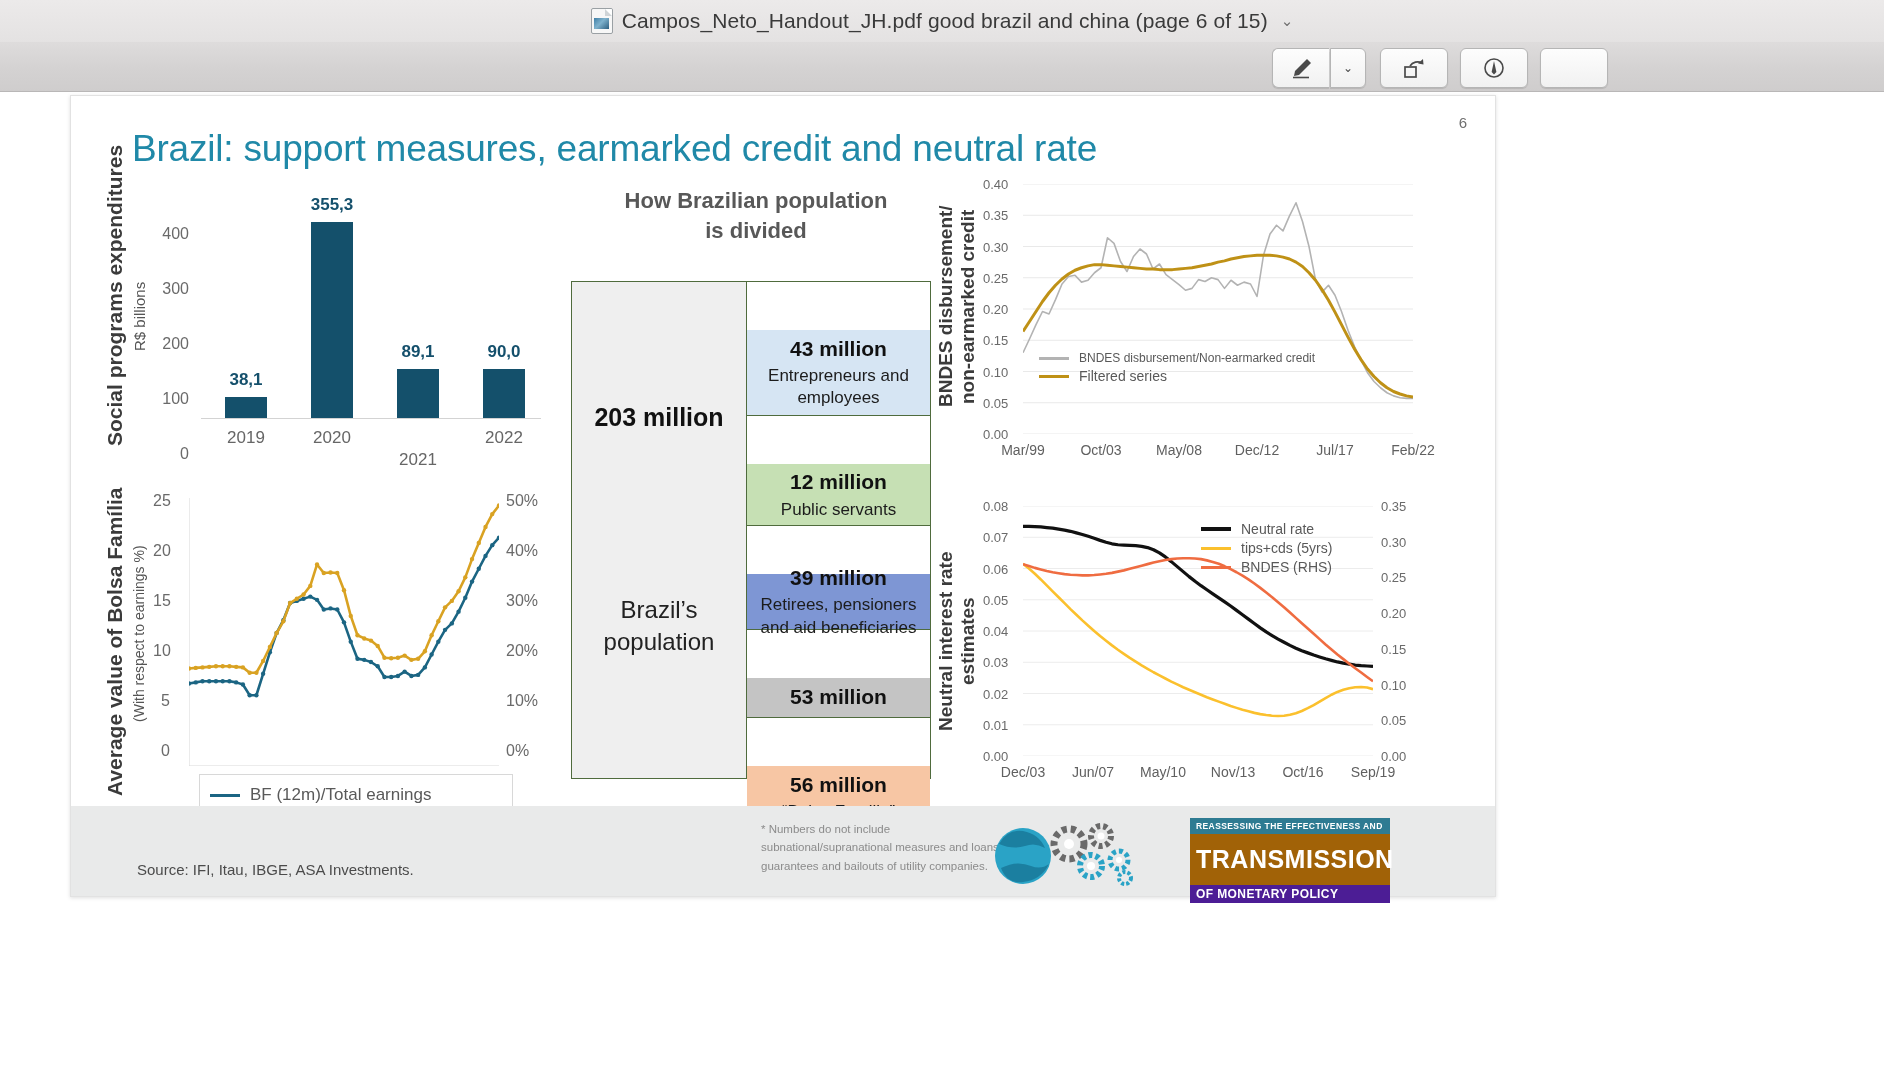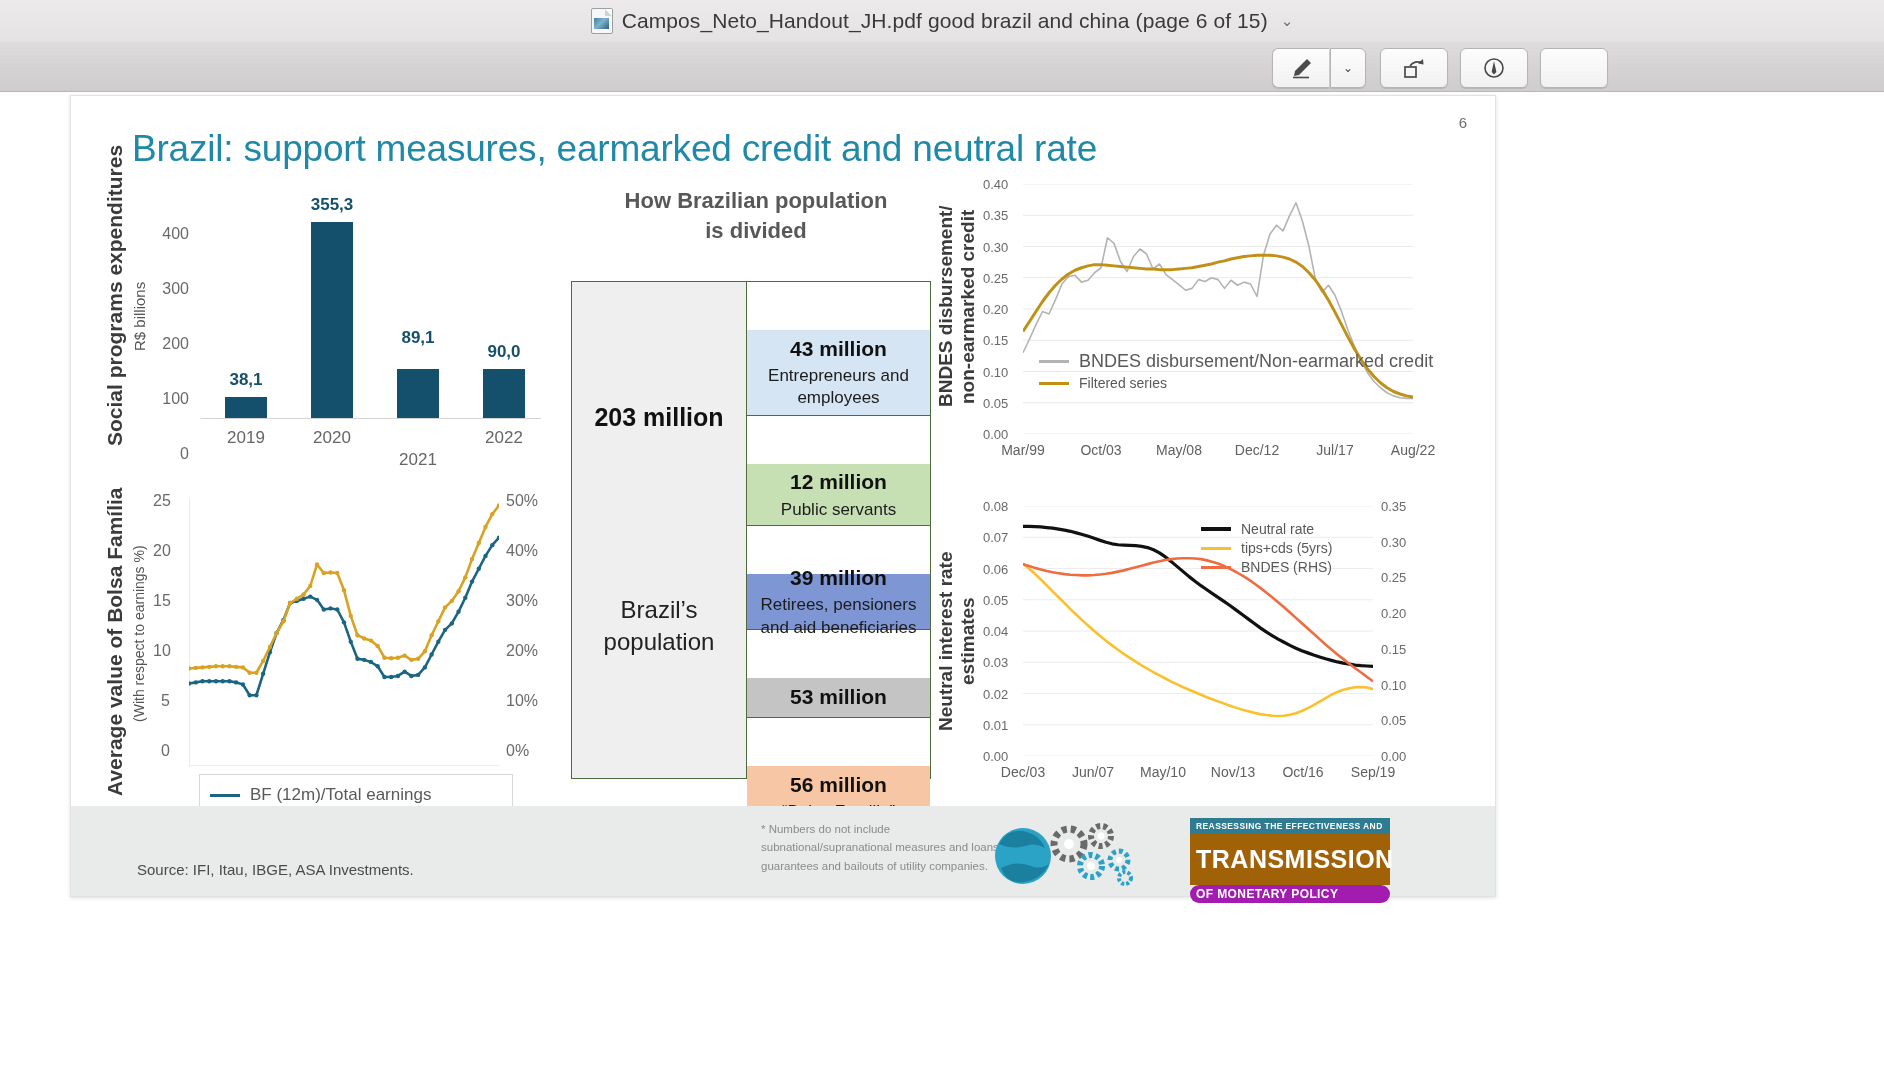--- a/index.html
+++ b/index.html
@@ -111,21 +111,21 @@
   .rax{position:absolute;font-size:13px;color:#6a6a6a;}
   .xtick{position:absolute;font-size:14px;color:#606060;text-align:center;width:80px;}
 
   
   .footer{position:absolute;left:0;bottom:0;width:1424px;height:90px;background:#e9eaea;}
   .source{position:absolute;left:66px;bottom:18px;font-size:15px;color:#4b4b4b;}
   .note{position:absolute;left:690px;top:14px;width:250px;font-size:11.5px;color:#8b8b8b;line-height:1.6;}
   .tm-badge{position:absolute;right:105px;top:12px;width:200px;}
   .tm-top{background:#2e7b92;color:#fff;font-size:8.5px;font-weight:bold;letter-spacing:.4px;padding:3px 6px;}
   .tm-mid{background:#a16207;color:#fff;font-size:25px;font-weight:bold;letter-spacing:.5px;padding:11px 6px;}
-  .tm-bot{background:#a21caf;color:#fff;font-size:12px;font-weight:bold;letter-spacing:.4px;padding:2px 6px;border-radius:9px;}
+  .tm-bot{background:#4c1d95;color:#fff;font-size:12px;font-weight:bold;letter-spacing:.4px;padding:2px 6px;}
 </style>
 </head>
 <body>
 
 <div class="titlebar">
   <div class="title-wrap">
     <span class="doc-icon"></span>
     <span class="title-text">Campos_Neto_Handout_JH.pdf good brazil and china (page 6 of 15)</span>
     <span class="title-chev">⌄</span>
   </div>
@@ -185,21 +185,21 @@
 
     <div class="baseline" style="left:100px;top:242px;width:340px;"></div>
 
     <div class="bar" style="left:124px;top:221px;width:42px;height:21px;"></div>
     <div class="bar" style="left:210px;top:46px;width:42px;height:196px;"></div>
     <div class="bar" style="left:296px;top:193px;width:42px;height:49px;"></div>
     <div class="bar" style="left:382px;top:193px;width:42px;height:49px;"></div>
 
     <div class="barval" style="left:105px;top:194px;">38,1</div>
     <div class="barval" style="left:191px;top:19px;">355,3</div>
-    <div class="barval" style="left:277px;top:152px;">89,1</div>
+    <div class="barval" style="left:277px;top:166px;">89,1</div>
     <div class="barval" style="left:363px;top:166px;">90,0</div>
 
     <div class="barcat" style="left:105px;top:252px;">2019</div>
     <div class="barcat" style="left:191px;top:252px;">2020</div>
     <div class="barcat" style="left:277px;top:252px;margin-top:22px;">2021</div>
     <div class="barcat" style="left:363px;top:252px;">2022</div>
   </div>
 
   <div id="bfchart">
     <div class="vlabel" style="position:absolute;left:2px;top:10px;height:300px;font-size:21px;">Average value of Bolsa Família</div>
@@ -411,34 +411,34 @@
         <line x1="0" y1="62.5" x2="390" y2="62.5" stroke="#e9e9e9" stroke-width="1"></line>
         <line x1="0" y1="31.25" x2="390" y2="31.25" stroke="#e9e9e9" stroke-width="1"></line>
         <line x1="0" y1="0" x2="390" y2="0" stroke="#e9e9e9" stroke-width="1"></line>
         <polyline points="0,168.75 6.5,155 13,140.625 19.5,127.5 26,130 32.5,115.625 39,100 45.5,92.5 52,91.25 58.5,98.12500000000003 65,96.25 71.5,88.75 78,83.75 84.5,53.75000000000003 91,59.375 97.5,77.49999999999997 104,87.5 110.5,72.50000000000003 117,65.00000000000003 123.5,70.00000000000003 130,85 136.5,80 143,90.625 149.5,95.62500000000003 156,100.62500000000003 162.5,106.25 169,104.375 175.5,95.62500000000003 182,97.5 188.5,93.75 195,95.62500000000003 201.5,104.375 208,96.25 214.5,101.25 221,98.12500000000003 227.5,100 234,112.50000000000003 240.5,71.25000000000003 247,50.00000000000003 253.5,41.25 260,46.875 266.5,31.87500000000003 273,18.75000000000003 279.5,37.5 286,62.50000000000003 292.5,95.62500000000003 299,108.125 305.5,101.25 312,111.25000000000003 318.5,127.5 325,146.25 331.5,162.5 338,176.25 344.5,188.75 351,197.5 357.5,203.75 364,208.75 370.5,211.875 377,213.75 383.5,214.375 390,214.375" fill="none" stroke="#b3b3b3" stroke-width="1.6" stroke-linejoin="round"></polyline>
         <polyline points="0,147.5 6.5,137.5 13,127.5 19.5,117.50000000000003 26,108.75 32.5,101.25 39,95 45.5,90 52,86.25 58.5,83.75 65,81.875 71.5,80.625 78,80.625 84.5,81.25 91,81.875 97.5,82.5 104,83.125 110.5,83.75 117,84.375 123.5,85 130,85 136.5,85.625 143,85.625 149.5,85.625 156,85 162.5,84.375 169,83.75 175.5,82.5 182,81.25 188.5,80 195,78.125 201.5,76.875 208,74.99999999999997 214.5,73.75000000000003 221,72.50000000000003 227.5,71.87500000000003 234,71.25000000000003 240.5,71.25000000000003 247,71.25000000000003 253.5,71.87500000000003 260,73.12500000000003 266.5,74.99999999999997 273,78.125 279.5,82.5 286,88.75 292.5,96.25 299,105.625 305.5,116.25000000000003 312,128.125 318.5,140.625 325,153.125 331.5,165 338,175.625 344.5,185 351,192.5 357.5,198.75 364,203.75 370.5,207.5 377,210 383.5,211.875 390,213.125" fill="none" stroke="#bf9116" stroke-width="3" stroke-linejoin="round"></polyline>
       </svg>
 
     <div style="position:absolute;left:108px;top:172px;">
       <div class="leg-row">
         <span class="leg-line" style="background:#b3b3b3;"></span>
-        <span class="leg-txt" style="font-size:18px;">BNDES disbursement/Non-earmarked credit</span>
+        <span class="leg-txt" style="font-size:12px;">BNDES disbursement/Non-earmarked credit</span>
       </div>
       <div class="leg-row">
         <span class="leg-line" style="background:#bf9116;"></span>
         <span class="leg-txt" style="font-size:14px;">Filtered series</span>
       </div>
     </div>
     <div id="bndes-xticks">
         <div class="xtick" style="left: 52px; top: 266px;">Mar/99</div>
         <div class="xtick" style="left: 130px; top: 266px;">Oct/03</div>
         <div class="xtick" style="left: 208px; top: 266px;">May/08</div>
         <div class="xtick" style="left: 286px; top: 266px;">Dec/12</div>
         <div class="xtick" style="left: 364px; top: 266px;">Jul/17</div>
-        <div class="xtick" style="left: 442px; top: 266px;">Aug/22</div>
+        <div class="xtick" style="left: 442px; top: 266px;">Feb/22</div>
       </div>
   </div>
 
   <div id="neutral">
     <div class="vlabel" style="position:absolute;left:4px;top:28px;height:235px;font-size:19px;width:24px;white-space:normal;line-height:1.15;">Neutral interest rate estimates</div>
     <div id="neutral-yticks">
         <div class="rax" style="left: 52px; top: 3px;">0.08</div>
         <div class="rax" style="left: 52px; top: 34.25px;">0.07</div>
         <div class="rax" style="left: 52px; top: 65.5px;">0.06</div>
         <div class="rax" style="left: 52px; top: 96.75px;">0.05</div>

